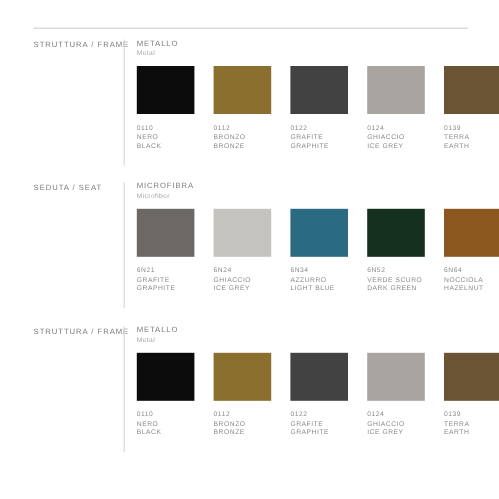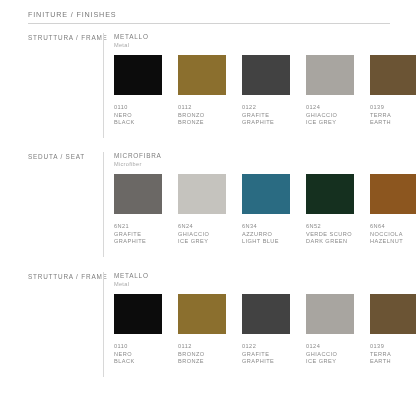--- a/index.html
+++ b/index.html
@@ -129,21 +129,20 @@
     color: #8a8a8a;
     line-height: 7.6px;
     white-space: nowrap;
   }
 </style>
 </head>
 <body>
 
 <div class="page">
 
-  <div class="doc-title">FINITURE / FINISHES</div>
   <div class="title-rule"></div>
 
   <div class="section section-1">
     <div class="cat-label">STRUTTURA / FRAME</div>
     <div class="v-rule"></div>
     <div class="mat-block">
       <div class="mat-it">METALLO</div>
       <div class="mat-en">Metal</div>
     </div>
     <div class="swatches">

